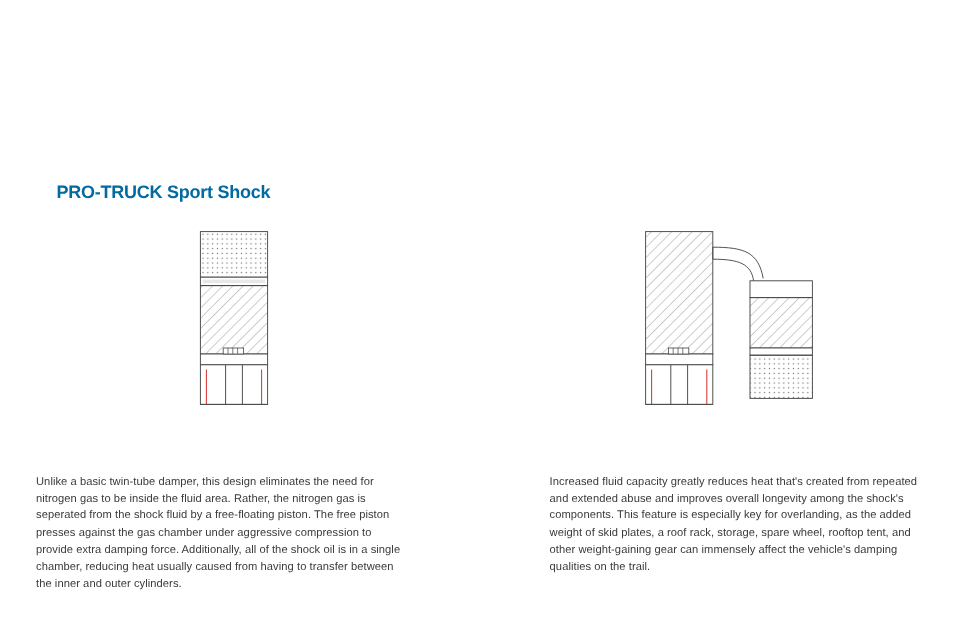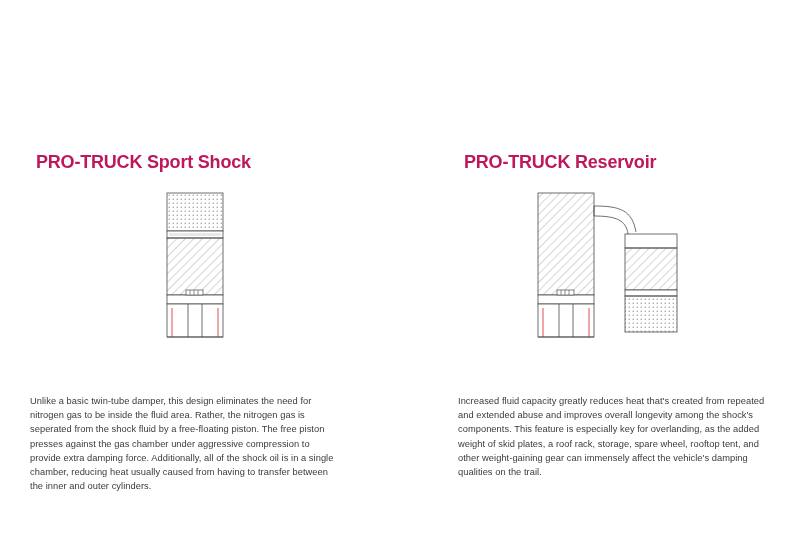--- a/index.html
+++ b/index.html
@@ -25,25 +25,25 @@
     top: 0;
     width: 340px;
     height: 534px;
   }
   .col-left  { left: 30px; }
   .col-right { left: 458px; }
 
   .col-title {
     position: absolute;
     top: 152px;
-    left: 6px;
-    font-size: 18px;
+    left: 17px;
+    font-size: 15px;
     font-weight: bold;
     letter-spacing: -0.2px;
-    color: #be185d;
+    color: #0369a1;
     white-space: nowrap;
   }
 
   .diagram-wrap {
     position: absolute;
     top: 190px;
     left: 0;
     width: 340px;
     height: 155px;
   }
@@ -108,21 +108,20 @@
           <line x1="27" y1="147" x2="83" y2="147" stroke="#4a4a4a" stroke-width="0.8"></line>
         </svg>
       </div>
     </div>
 
     <div class="body-copy">Unlike a basic twin-tube damper, this design eliminates the need for nitrogen gas to be inside the fluid area. Rather, the nitrogen gas is seperated from the shock fluid by a free-floating piston. The free piston presses against the gas chamber under aggressive compression to provide extra damping force. Additionally, all of the shock oil is in a single chamber, reducing heat usually caused from having to transfer between the inner and outer cylinders.</div>
   </div>
 
   <div class="column col-right">
 
-    <div class="col-title">PRO-TRUCK Reservoir</div>
 
     <div class="diagram-wrap">
       <div class="diag-right">
         <svg width="190" height="150" viewBox="0 0 190 150" xmlns="http://www.w3.org/2000/svg">
           <defs>
             <pattern id="hatchR" width="6" height="6" patternTransform="rotate(45)" patternUnits="userSpaceOnUse">
               <line x1="0" y1="0" x2="0" y2="6" stroke="#8a8a8a" stroke-width="0.7"></line>
             </pattern>
             <pattern id="dotsR" width="4" height="4" patternUnits="userSpaceOnUse">
               <circle cx="1.2" cy="1.2" r="0.6" fill="#6e6e6e"></circle>

